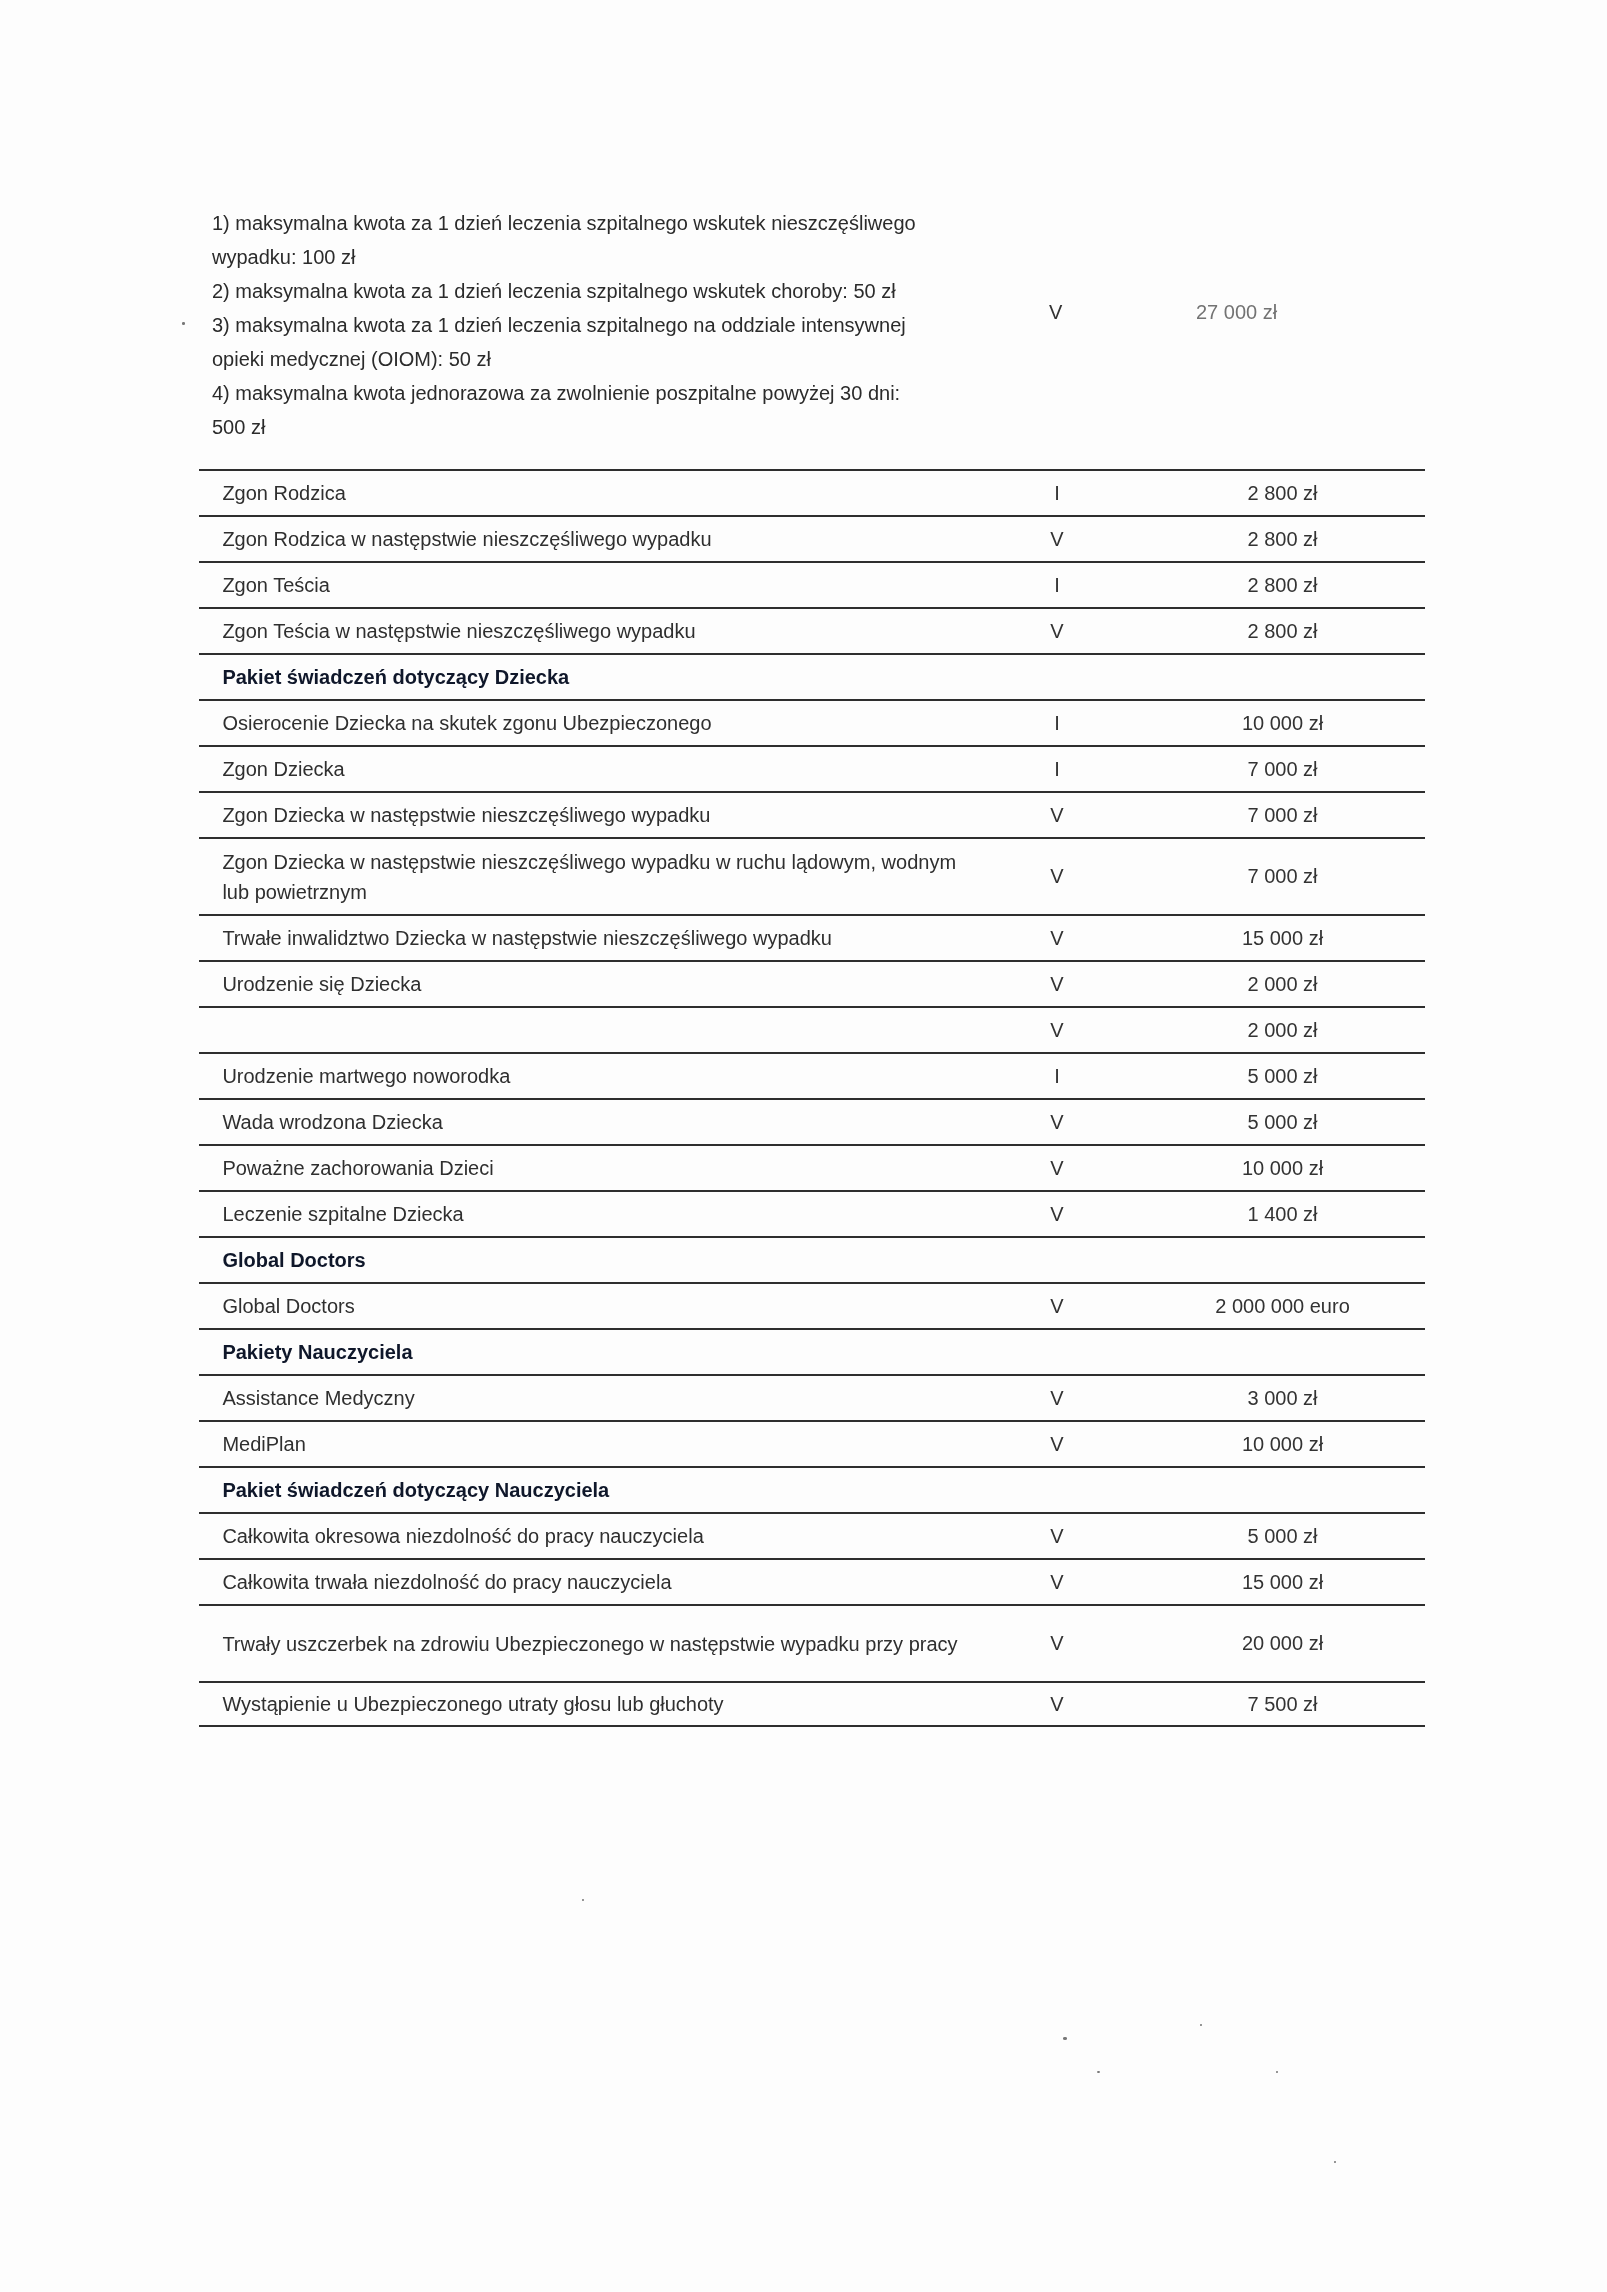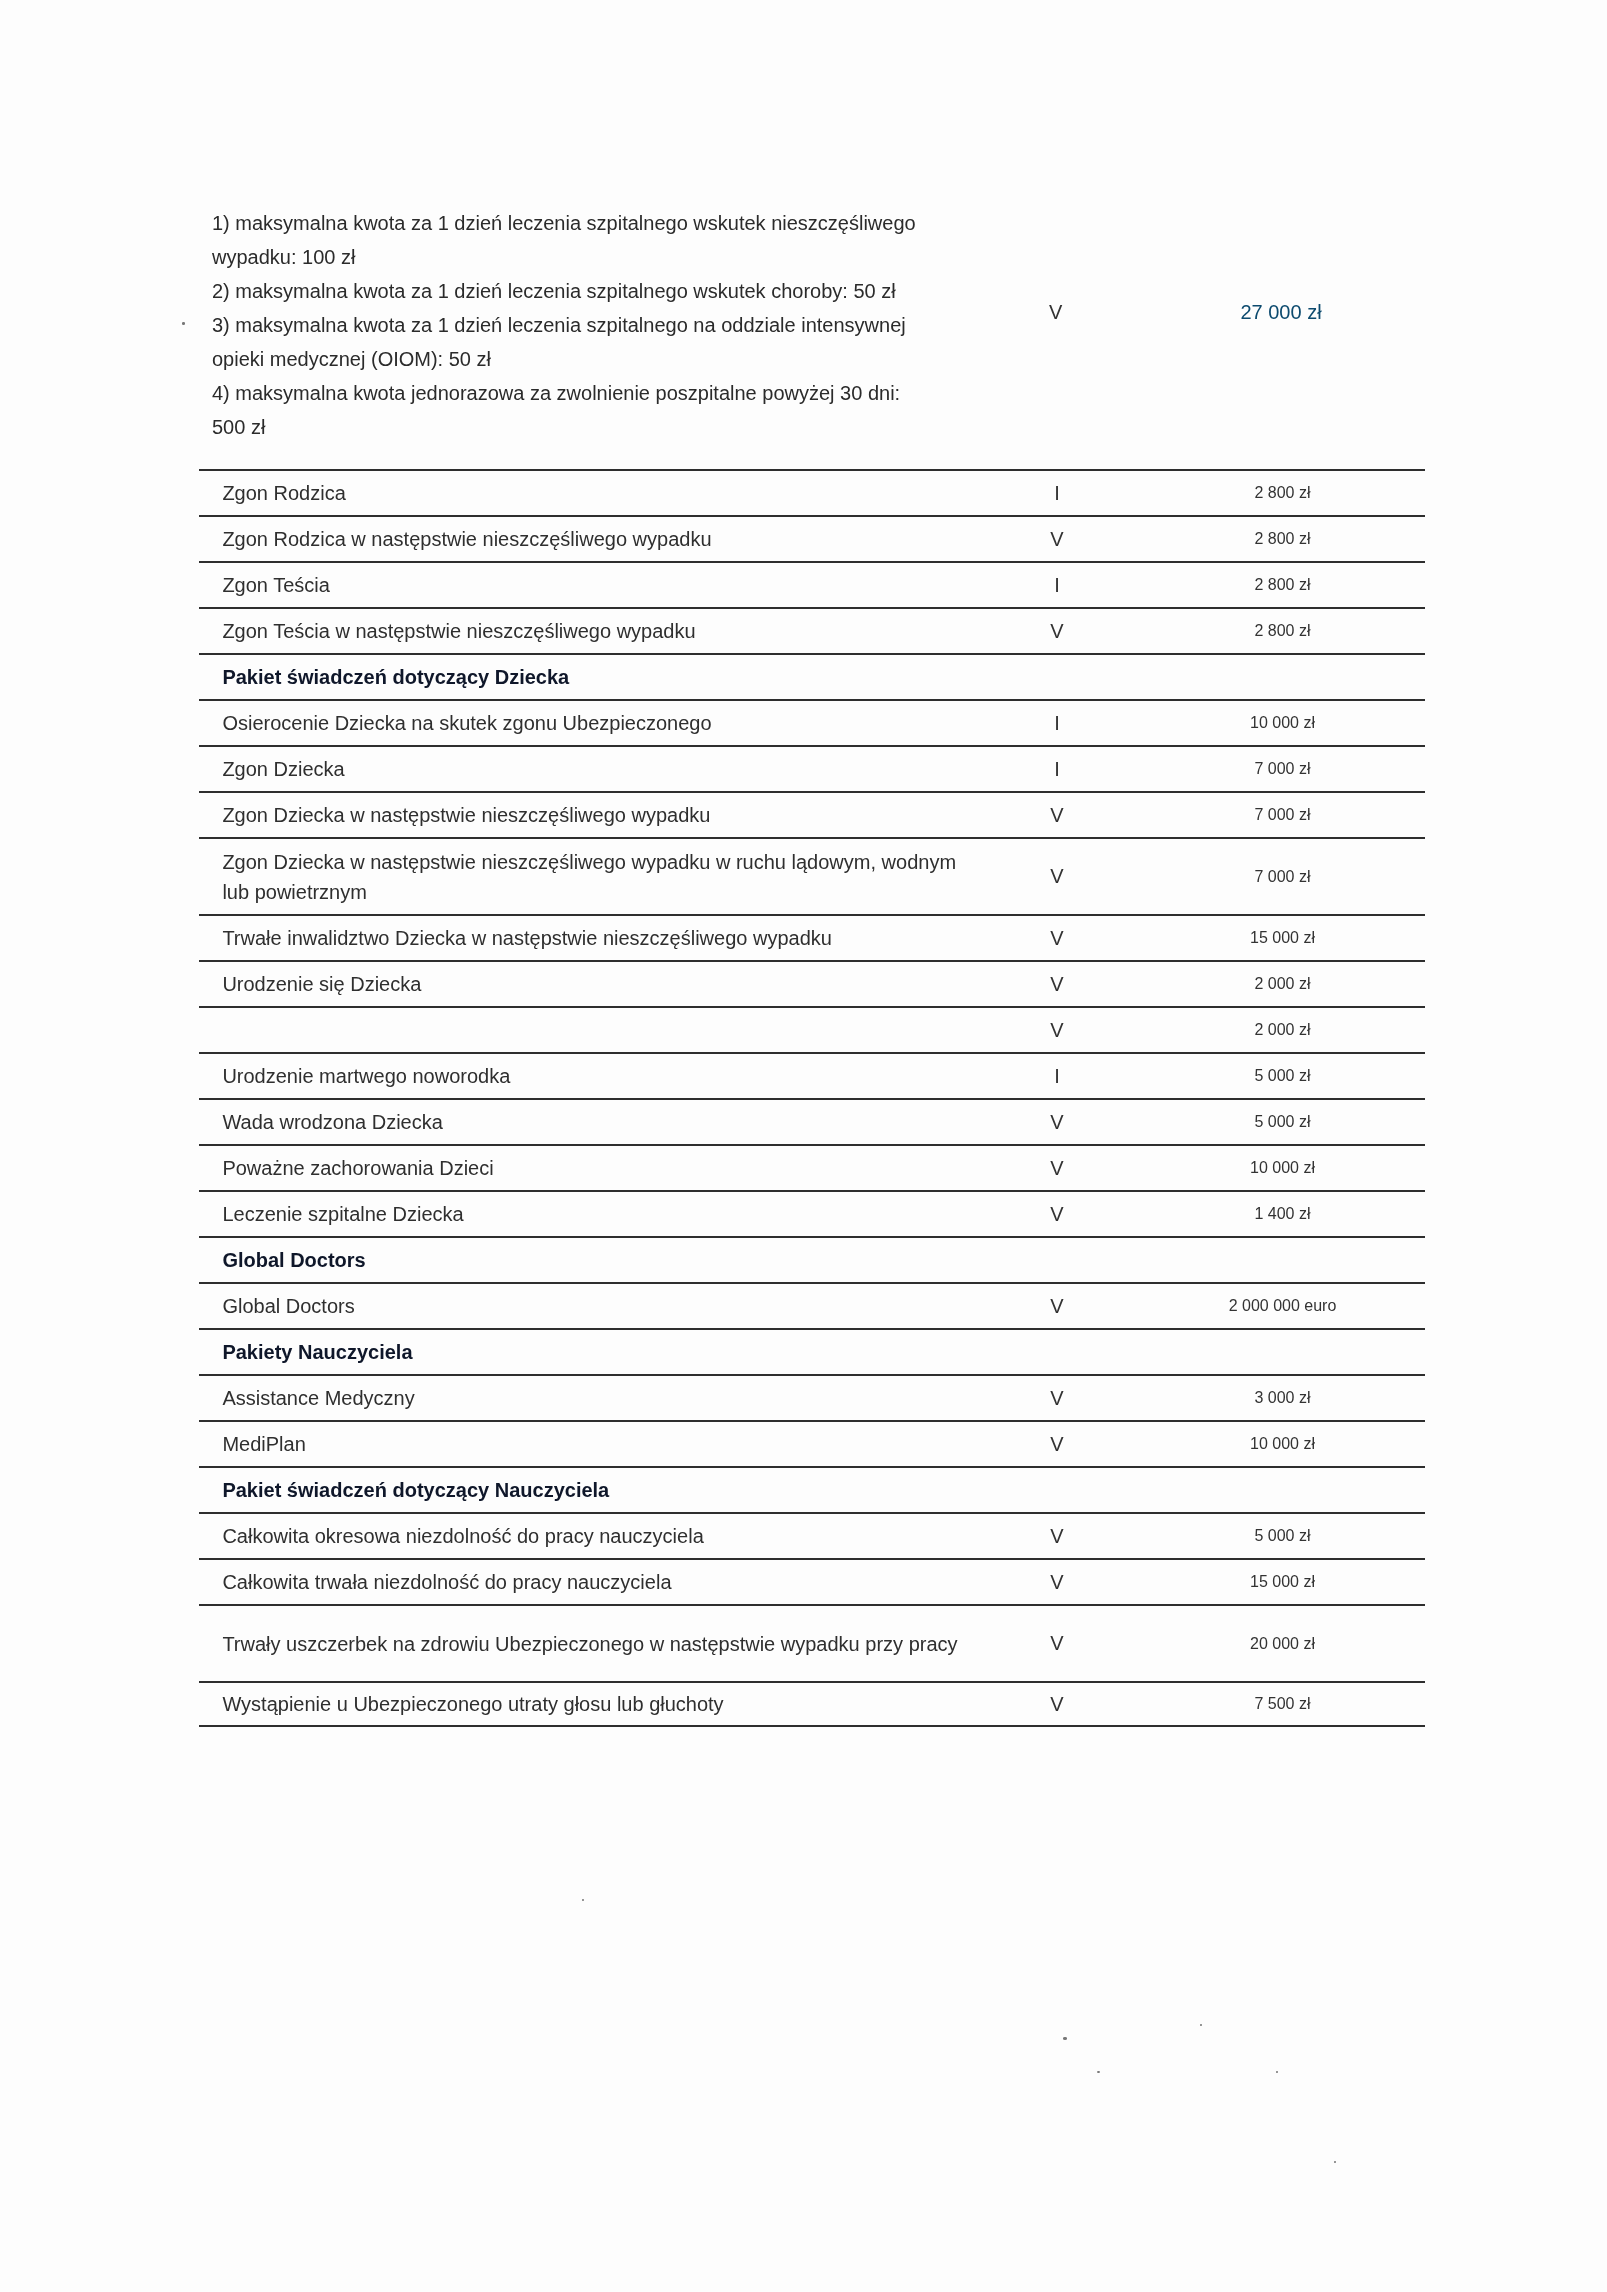--- a/index.html
+++ b/index.html
@@ -4,33 +4,33 @@
 <style>
   html, body { margin: 0; padding: 0; background: #fdfdfd; }
   body { width: 1608px; height: 2293px; position: relative; overflow: hidden;
          font-family: "Liberation Sans", sans-serif; color: #2a2a2a; }
   .page { position: absolute; left: 0; top: 0; width: 1608px; height: 1681px; }
 
   .intro { position: absolute; left: 212px; top: 206px; width: 788px;
            font-size: 20px; line-height: 34px; color: #2b2b2b; }
   .intro p { margin: 0; }
   .intro-check { position: absolute; left: 1049px; top: 301px; font-size: 20px; color: #333; }
-  .intro-value { position: absolute; left: 1196px; top: 301px; width: 170px; text-align: center; font-size: 20px; color: #0c4a6e; }
+  .intro-value { position: absolute; left: 1196px; top: 301px; width: 170px; text-align: left; font-size: 20px; color: #737373; }
 
   .table { position: absolute; left: 199px; top: 469px; width: 1226px; }
   .row { position: relative; border-top: 2.7px solid #2e2e2e; box-sizing: border-box; height: 46px; }
   .row.tall { height: 77px; text-decoration: underline; }
   .row.last { border-bottom: 2.7px solid #2e2e2e; }
   .row .label { position: absolute; left: 13.4px; top: 0; bottom: 0; width: 752px;
                 display: flex; align-items: center; font-size: 20px; line-height: 30px; color: #2f2f2f; margin-left: 10px; }
   .row.section .label { font-weight: bold; color: #0f172a; text-align: center; }
   .row .check { position: absolute; left: 842px; width: 32px; top: 0; bottom: 0;
                 display: flex; align-items: center; justify-content: center; font-size: 20px; color: #333; }
   .row .value { position: absolute; left: 994px; width: 179px; top: 0; bottom: 0;
-                display: flex; align-items: center; justify-content: center; font-size: 16px; color: #333; }
+                display: flex; align-items: center; justify-content: center; font-size: 20px; color: #333; }
 
   .speck { position: absolute; background: #777; border-radius: 50%; }
 </style>
 </head>
 <body>
 
 <div class="page">
 
   <div class="intro">
     <p>1) maksymalna kwota za 1 dzień leczenia szpitalnego wskutek nieszczęśliwego</p>

